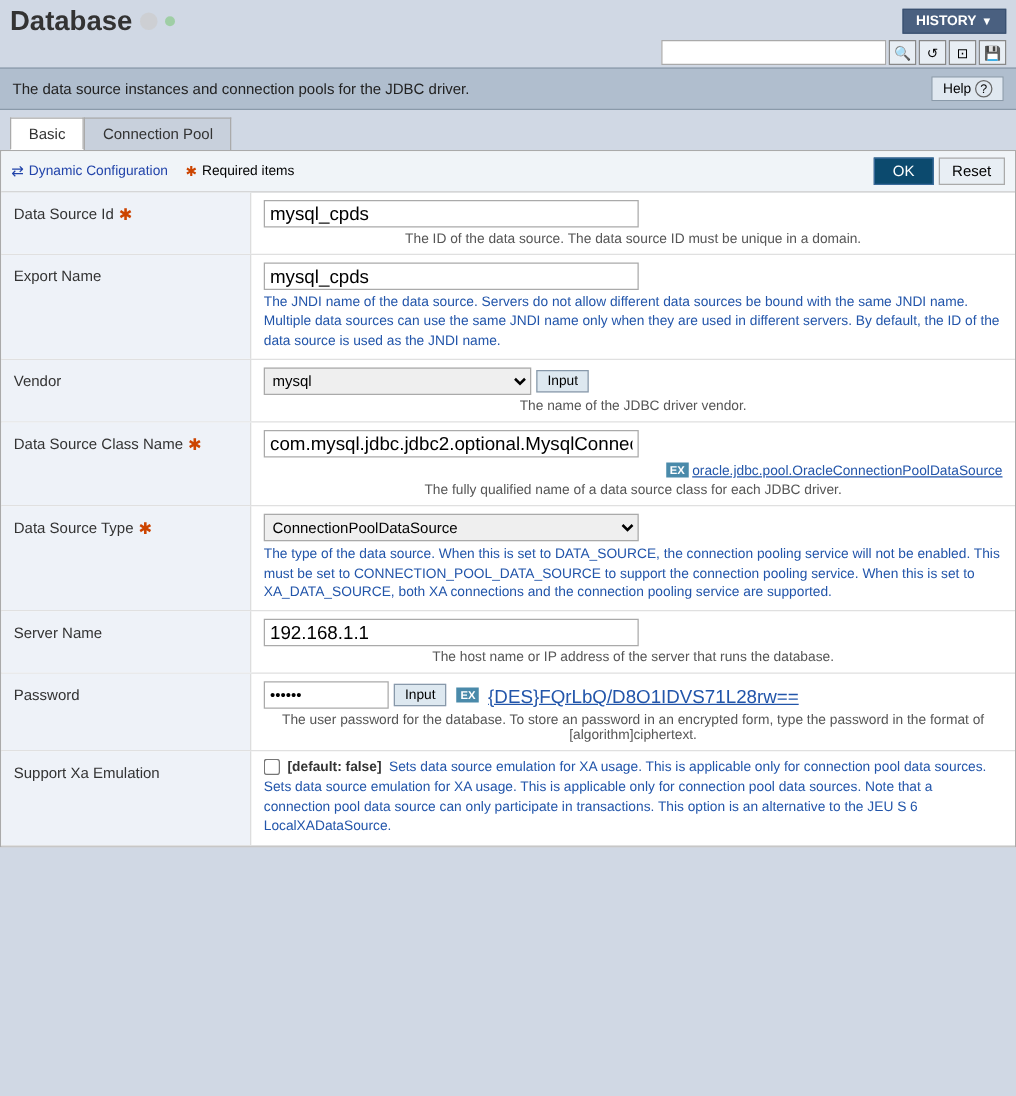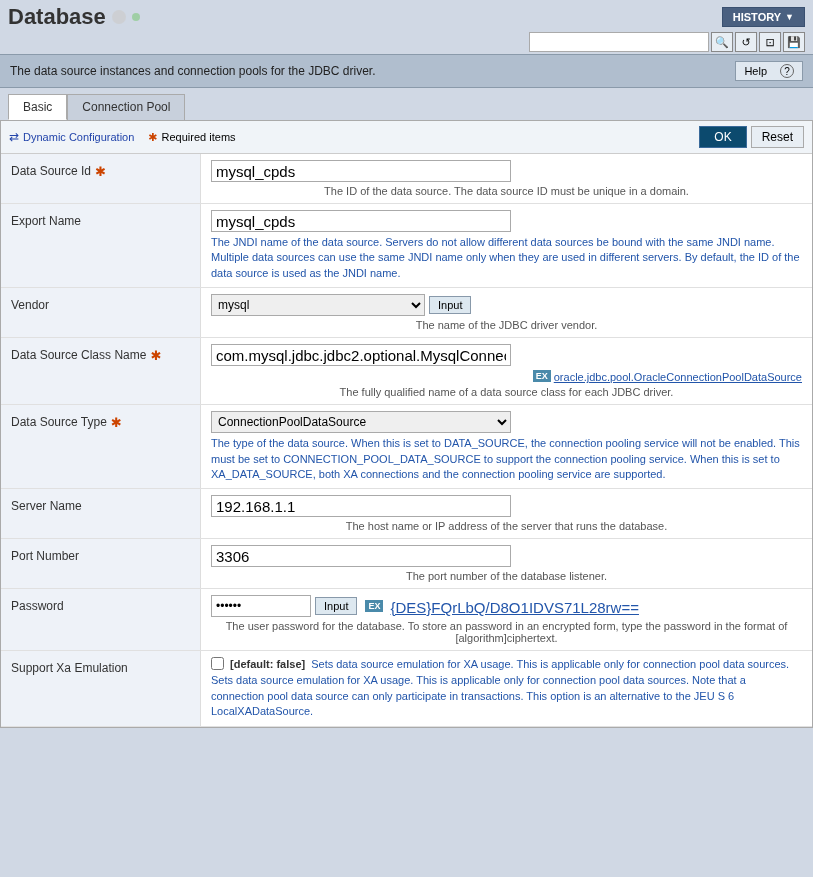--- a/index.html
+++ b/index.html
@@ -12,21 +12,21 @@
 
     .history-btn { background: #4a6080; color: white; border: 1px solid #3a5070; padding: 3px 10px; font-size: 11px; font-weight: bold; cursor: pointer; display: flex; align-items: center; gap: 4px; }
     .history-btn .arrow { font-size: 9px; }
 
     .search-bar { display: flex; justify-content: flex-end; align-items: center; padding: 2px 8px; background: #d0d8e4; gap: 2px; }
     .search-input { width: 180px; height: 20px; border: 1px solid #aaa; padding: 2px 4px; font-size: 11px; }
     .icon-btn { width: 22px; height: 20px; border: 1px solid #888; background: #e8eef4; cursor: pointer; display: flex; align-items: center; justify-content: center; font-size: 11px; }
 
     .info-bar { background: #b0bece; border-top: 1px solid #8a9aaa; border-bottom: 1px solid #8a9aaa; padding: 6px 10px; display: flex; justify-content: space-between; align-items: center; }
     .info-text { color: #222; font-size: 12px; }
-    .help-btn { background: #e0e8f0; border: 1px solid #8a9aaa; padding: 2px 8px; font-size: 11px; cursor: pointer; display: flex; align-items: center; gap: 13px; }
+    .help-btn { background: #e0e8f0; border: 1px solid #8a9aaa; padding: 2px 8px; font-size: 11px; cursor: pointer; display: flex; align-items: center; gap: 3px; }
 
     .tabs-container { background: #d0d8e4; padding: 6px 8px 0 8px; display: flex; gap: 0; }
     .tab { padding: 5px 14px; border: 1px solid #aaa; background: #c8d0dc; cursor: pointer; font-size: 12px; color: #333; border-bottom: none; }
     .tab.active { background: white; border-bottom: 1px solid white; z-index: 1; }
 
     .form-container { background: white; border: 1px solid #aaa; margin: 0; padding: 0; }
 
     .toolbar { display: flex; align-items: center; justify-content: space-between; padding: 5px 8px; border-bottom: 1px solid #ccc; background: #f0f4f8; }
     .toolbar-left { display: flex; align-items: center; gap: 14px; }
     .dynamic-config { display: flex; align-items: center; gap: 4px; color: #2244aa; font-size: 11px; cursor: pointer; }
@@ -191,29 +191,20 @@
   <div class="form-row">
     <div class="form-label">
       <span>Server Name</span>
     </div>
     <div class="form-content">
       <input class="form-input" type="text" value="192.168.1.1" style="">
       <div class="form-desc-gray">The host name or IP address of the server that runs the database.</div>
     </div>
   </div>
 
-  <div class="form-row">
-    <div class="form-label">
-      <span>Port Number</span>
-    </div>
-    <div class="form-content">
-      <input class="form-input" type="text" value="3306" style="">
-      <div class="form-desc-gray">The port number of the database listener.</div>
-    </div>
-  </div>
 
 
 
   <div class="form-row">
     <div class="form-label">
       <span>Password</span>
     </div>
     <div class="form-content">
       <div class="password-row">
         <input class="password-input" type="password" value="••••••" style="">

